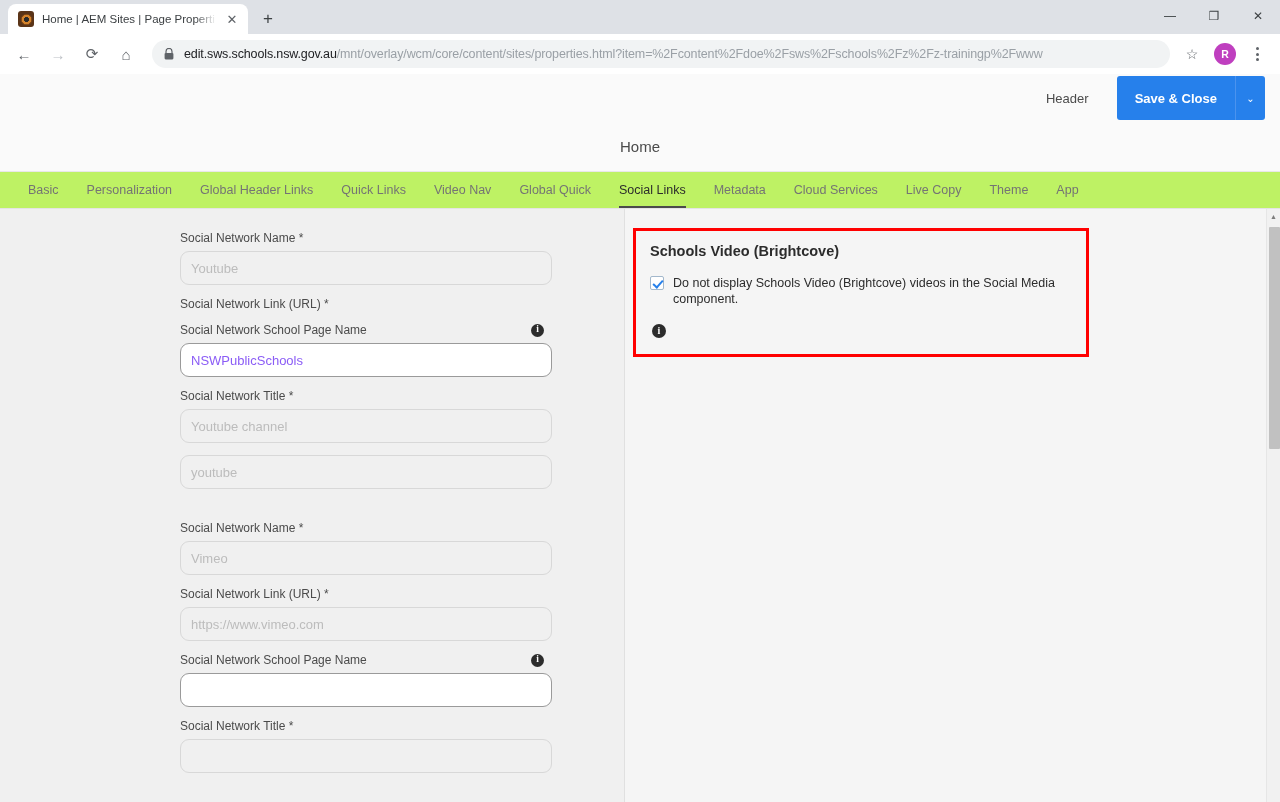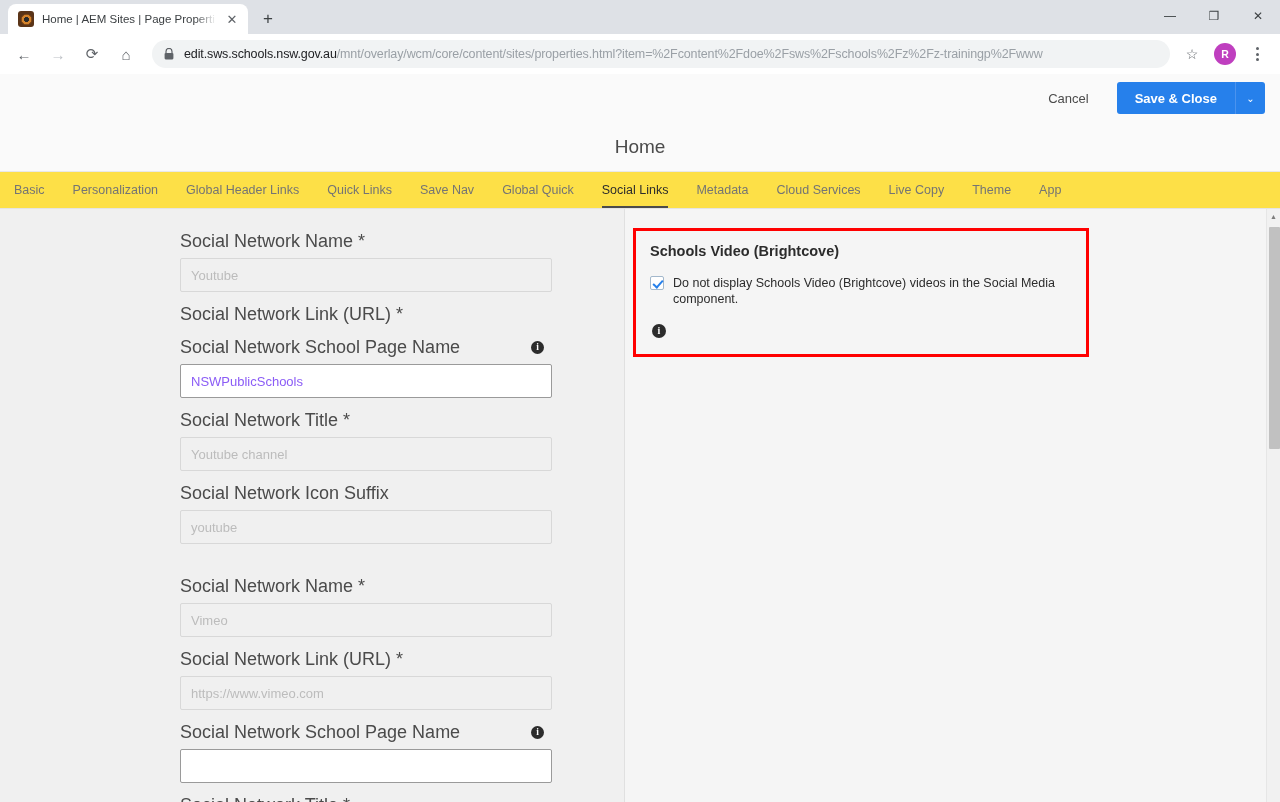--- a/index.html
+++ b/index.html
@@ -104,45 +104,45 @@
 
   .aem-actionbar {
     height: 48px; background: #fafafa;
     display: flex; align-items: center; justify-content: flex-end;
     padding-right: 15px; gap: 14px;
   }
   .btn-cancel {
     font-size: 13px; color: #4b4b4b; background: transparent;
     border: none; padding: 8px 14px; border-radius: 3px;
   }
-  .btn-save-group { display: flex; height: 32px; }
+  .btn-save-group { display: flex; height: 44px; }
   .btn-save {
     background: #2680eb; color: #ffffff; border: none;
     font-size: 13px; font-weight: 600; padding: 0 18px;
     border-radius: 3px 0 0 3px; display: flex; align-items: center;
   }
   .btn-save-caret {
     background: #2680eb; color: #ffffff; border: none;
     border-left: 1px solid #4b93ee; width: 30px;
     border-radius: 0 3px 3px 0; display: flex;
     align-items: center; justify-content: center; font-size: 10px;
   }
 
   .aem-title-bar {
     height: 50px; background: #fafafa;
     display: flex; align-items: center; justify-content: center;
     border-bottom: 1px solid #e8e8e8;
   }
-  .aem-title { font-size: 19px; color: #4b4b4b; font-weight: 400; }
+  .aem-title { font-size: 15px; color: #4b4b4b; font-weight: 400; }
 
   .tabbar {
-    height: 37px; background: #fde047;
+    height: 37px; background: #bef264;
     display: flex; align-items: stretch;
     border-bottom: 1px solid #e4e4e4;
-    padding-left: 0; position: relative;
+    padding-left: 14px; position: relative;
   }
   .ptab {
     display: flex; align-items: center; padding: 0 14px;
     font-size: 12.5px; color: #747474; white-space: nowrap;
     position: relative;
   }
   .ptab.active { color: #2c2c2c; }
   .ptab.active::after {
     content: ""; position: absolute; left: 14px; right: 14px; bottom: 0;
     height: 2px; background: #4b4b4b;
@@ -162,31 +162,31 @@
     flex: 1 1 auto; height: 100%; background: #f5f5f5;
     padding: 19px 0 0 0;
   }
 
   .field { width: 372px; margin-left: 180px; margin-bottom: 12px; }
   .field.gap-top { margin-top: 32px; }
   .field-label-row {
     display: flex; align-items: center; justify-content: space-between;
     margin-bottom: 6px; padding-right: 8px;
   }
-  .field-label { font-size: 18px; color: #4b4b4b; }
+  .field-label { font-size: 12px; color: #4b4b4b; }
   .info-dot {
     width: 13px; height: 13px; border-radius: 50%;
     background: #2c2c2c; color: #ffffff;
     font-size: 9.5px; font-weight: 700; font-family: "Liberation Serif", serif;
     display: flex; align-items: center; justify-content: center;
     line-height: 1;
   }
   .field-input {
     width: 100%; height: 34px; border: 1px solid #d8d8d8;
-    background: #f0f0f0; border-radius: 2px;
+    background: #f0f0f0; border-radius: 9px;
     font-size: 13px; color: #bcbcbc; padding: 16px 10px;
     font-family: "Liberation Sans", sans-serif;
   }
   .field-input.enabled {
     background: #ffffff; border: 1px solid #9a9a9a; color: #8b5cf6;
   }
   .field-input::placeholder { color: #bcbcbc; }
   .field-input.enabled::placeholder { color: #b0b0b0; }
 
   
@@ -272,21 +272,21 @@
         <i></i>
         <i></i>
         <i></i>
       </div>
   </div>
 </div>
 
 <div class="page">
 
   <div class="aem-actionbar">
-    <button class="btn-cancel">Cancel</button>
+    <button class="btn-cancel">Header</button>
     <div class="btn-save-group">
       <button class="btn-save">Save &amp; Close</button>
       <button class="btn-save-caret">⌄</button>
     </div>
   </div>
 
   <div class="aem-title-bar">
     <span class="aem-title">Home</span>
   </div>
 
@@ -297,21 +297,21 @@
       <div class="ptab">
         <span>Personalization</span>
       </div>
       <div class="ptab">
         <span>Global Header Links</span>
       </div>
       <div class="ptab">
         <span>Quick Links</span>
       </div>
       <div class="ptab">
-        <span>Save Nav</span>
+        <span>Video Nav</span>
       </div>
       <div class="ptab">
         <span>Global Quick</span>
       </div>
       <div class="ptab active">
         <span>Social Links</span>
       </div>
       <div class="ptab">
         <span>Metadata</span>
       </div>
@@ -338,23 +338,21 @@
         <div class="field"><div class="field-label-row">
             <span class="field-label">Social Network Link (URL) *</span>
           </div></div>
         <div class="field"><div class="field-label-row">
             <span class="field-label">Social Network School Page Name</span>
             <span class="info-dot">i</span>
           </div><input type="text" class="field-input enabled" placeholder="" value="NSWPublicSchools" style=""></div>
         <div class="field"><div class="field-label-row">
             <span class="field-label">Social Network Title *</span>
           </div><input type="text" class="field-input" readonly="readonly" placeholder="Youtube channel" style=""></div>
-        <div class="field"><div class="field-label-row">
-            <span class="field-label">Social Network Icon Suffix</span>
-          </div><input type="text" class="field-input" readonly="readonly" placeholder="youtube" style=""></div>
+        <div class="field"><input type="text" class="field-input" readonly="readonly" placeholder="youtube" style=""></div>
         <div class="field gap-top"><div class="field-label-row">
             <span class="field-label">Social Network Name *</span>
           </div><input type="text" class="field-input" readonly="readonly" placeholder="Vimeo" style=""></div>
         <div class="field"><div class="field-label-row">
             <span class="field-label">Social Network Link (URL) *</span>
           </div><input type="text" class="field-input" readonly="readonly" placeholder="https://www.vimeo.com" style=""></div>
         <div class="field"><div class="field-label-row">
             <span class="field-label">Social Network School Page Name</span>
             <span class="info-dot">i</span>
           </div><input type="text" class="field-input enabled" placeholder="" style=""></div>

